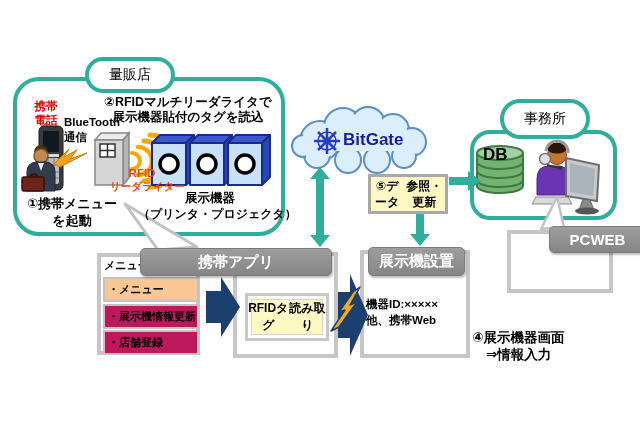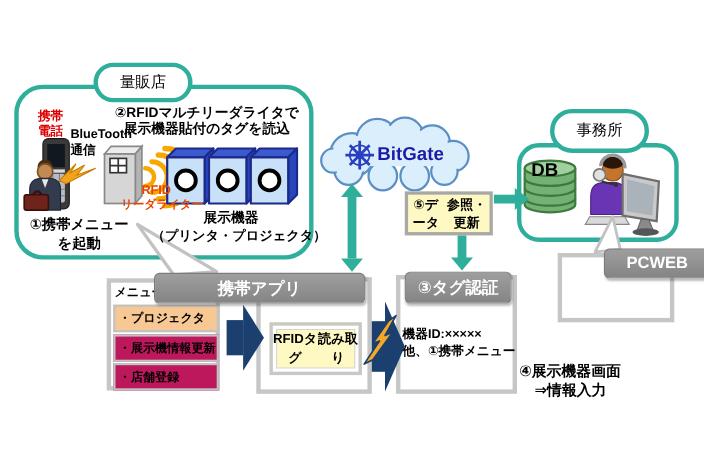--- a/index.html
+++ b/index.html
@@ -247,39 +247,39 @@
   <div class="abs z3 step-box" style="left:368px;top:174px;width:74px;height:34px;font-size:12px;line-height:16px;">
     <div>⑤データ</div>
     <div>参照・更新</div>
   </div>
 
   <div class="abs z4 title-bar" style="left:140px;top:248px;width:190px;height:26px;">
     <span>携帯アプリ</span>
   </div>
   <div class="abs z3" style="left:104px;top:258px;font-size:11px;font-weight:bold;">メニュー</div>
   <div class="abs z3 menu-item hl" style="left:103px;top:277px;width:89px;">
-    <span>・プロジェクタ</span>
+    <span>・メニュー</span>
   </div>
   <div class="abs z3 menu-item" style="left:103px;top:304px;width:89px;">
     <span>・展示機情報更新</span>
   </div>
   <div class="abs z3 menu-item" style="left:103px;top:330px;width:89px;">
     <span>・店舗登録</span>
   </div>
   <div class="abs z3 step-box" style="left:245px;top:293px;width:78px;height:42px;font-size:12px;line-height:17px;border-color:#c8c8c8;box-shadow:inset 0 0 0 3px #fff,inset 0 0 0 4px #d4d4d4;">
     <div>RFIDタグ</div>
     <div>読み取り</div>
   </div>
 
   <div class="abs z4 title-bar" style="left:368px;top:247px;width:95px;height:27px;">
-    <span>③タグ認証</span>
+    <span>展示機設置</span>
   </div>
   <div class="abs z3 cap" style="left:366px;top:296px;width:106px;font-size:11.5px;line-height:16px;text-align:left;">
     <div>機器ID:×××××</div>
-    <div>他、①携帯メニュー</div>
+    <div>他、携帯Web</div>
   </div>
 
   <div class="abs z3 cap" style="left:472px;top:329px;width:110px;font-size:13.5px;line-height:17px;text-align:left;">
     <div>④展示機器画面</div>
     <div style="margin-left:14px;">⇒情報入力</div>
   </div>
 
   <div class="abs z4 title-bar" style="left:513px;top:226px;width:95px;height:25px;margin-left:36px;">
     <span>PCWEB</span>
   </div>

